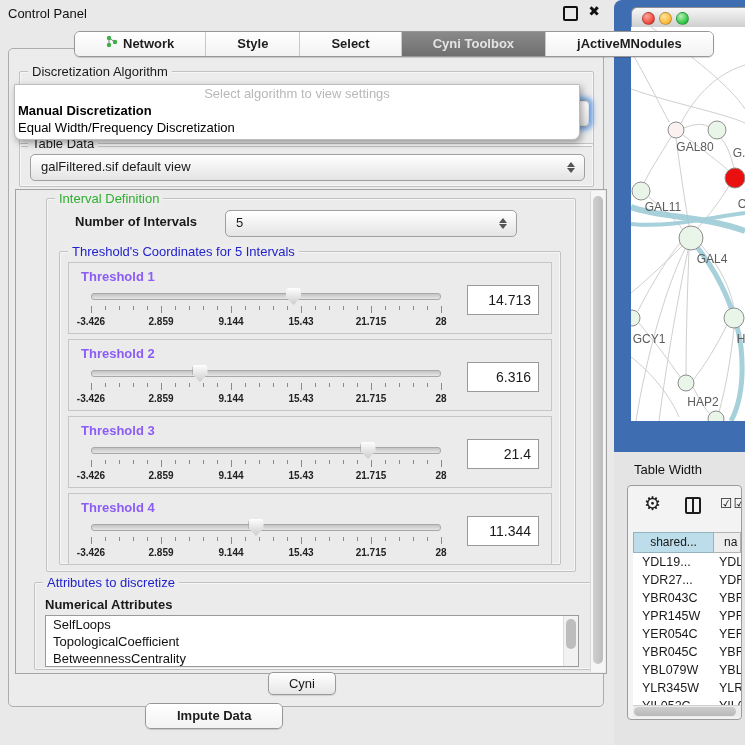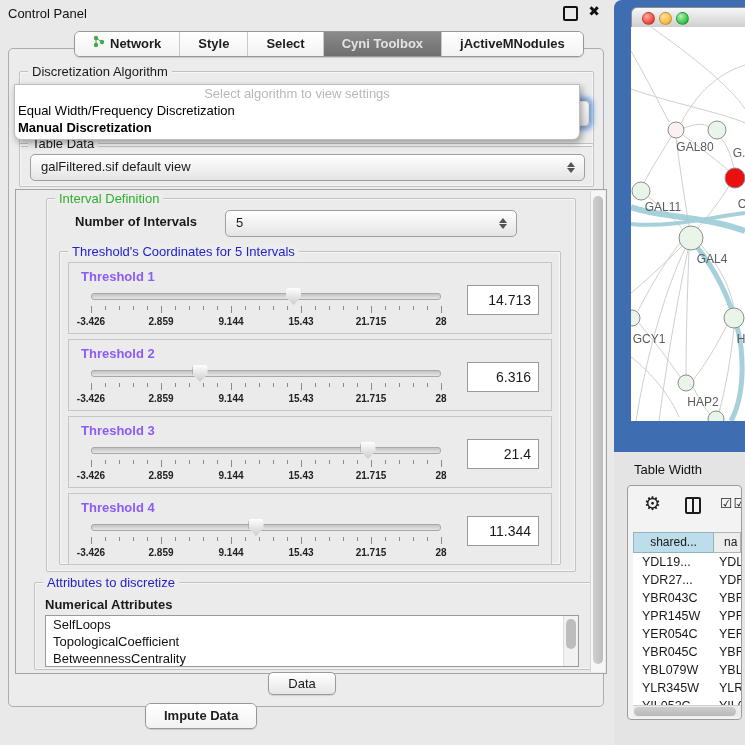--- a/index.html
+++ b/index.html
@@ -5,21 +5,21 @@
   html,body{margin:0;padding:0;}
   body{width:745px;height:745px;position:relative;overflow:hidden;background:#e9e9e9;
        font-family:"Liberation Sans","DejaVu Sans",sans-serif;font-size:13px;color:#1a1a1a;}
   
   .control-panel{position:absolute;left:0;top:0;width:612px;height:745px;background:#e9e9e9;}
   .cp-titlebar{position:absolute;left:0;top:0;width:100%;height:26px;}
   .cp-title{position:absolute;left:8px;top:6px;font-size:13px;color:#111;}
   .cp-float{position:absolute;right:34px;top:6px;width:11px;height:11px;border:2px solid #111;border-radius:2px;cursor:pointer;}
   .cp-close{position:absolute;right:12px;top:3px;font-size:14px;font-weight:bold;color:#111;cursor:pointer;}
   .tabstrip{position:absolute;left:74px;top:31px;height:24px;display:flex;border:1px solid #979797;border-radius:6px;overflow:hidden;background:#fdfdfd;box-shadow:0 1px 1px rgba(0,0,0,.15);z-index:5;}
-  .tab{display:flex;align-items:center;gap:5px;padding:0 18px;line-height:24px;font-size:13px;font-weight:bold;color:#1d1d1d;background:linear-gradient(#ffffff,#f2f2f2);border-left:1px solid #c9c9c9;cursor:pointer;white-space:nowrap;}
+  .tab{display:flex;align-items:center;gap:5px;padding:0 31px;line-height:24px;font-size:13px;font-weight:bold;color:#1d1d1d;background:linear-gradient(#ffffff,#f2f2f2);border-left:1px solid #c9c9c9;cursor:pointer;white-space:nowrap;}
   .tab:first-child{border-left:none;}
   .tab.sel{background:linear-gradient(#8a8a8a,#6f6f6f);color:#e4e4e4;}
   .cp-outer{position:absolute;left:8px;top:48px;width:594px;height:657px;border:1px solid #adadad;border-radius:5px;background:#ececec;}
   .group{position:absolute;border:1px solid #c2c2c2;border-radius:2px;box-shadow:inset 0 0 0 1px #f6f6f6;}
   .group-label{position:absolute;top:-8px;left:8px;background:#ececec;padding:0 4px;font-size:13px;}
   .glabel-green{color:#2fae2f;}
   .glabel-blue{color:#2222cc;}
   .combo{position:absolute;border:1px solid #9f9f9f;border-radius:5px;background:linear-gradient(#ffffff,#e4e4e4);line-height:23px;font-size:13px;padding-left:10px;cursor:pointer;}
   .combo .arrows{position:absolute;right:9px;top:0;bottom:0;display:flex;flex-direction:column;justify-content:center;gap:1px;color:#555;}
   .combo .arrows i{width:0;height:0;border-left:4px solid transparent;border-right:4px solid transparent;}
@@ -345,28 +345,28 @@
               <div class="thumb"></div>
             </div>
         </div>
       </div>
 
       <div class="vscroll">
         <div class="thumb" style="top:5px;bottom:8px;"></div>
       </div>
     </div>
 
-    <div class="apply-btn">Data</div>
+    <div class="apply-btn">Cyni</div>
   </div>
 
   <div class="popup">
     <div class="popup-hint">Select algorithm to view settings</div>
     <div id="popup-opts">
+        <div class="popup-opt hl">Manual Discretization</div>
         <div class="popup-opt">Equal Width/Frequency Discretization</div>
-        <div class="popup-opt hl">Manual Discretization</div>
       </div>
   </div>
 
   <div class="bottom-tabstrip" id="bottom-tabs">
       <div class="tab">
         <span>Impute Data</span>
       </div>
     </div>
 </div>
 

